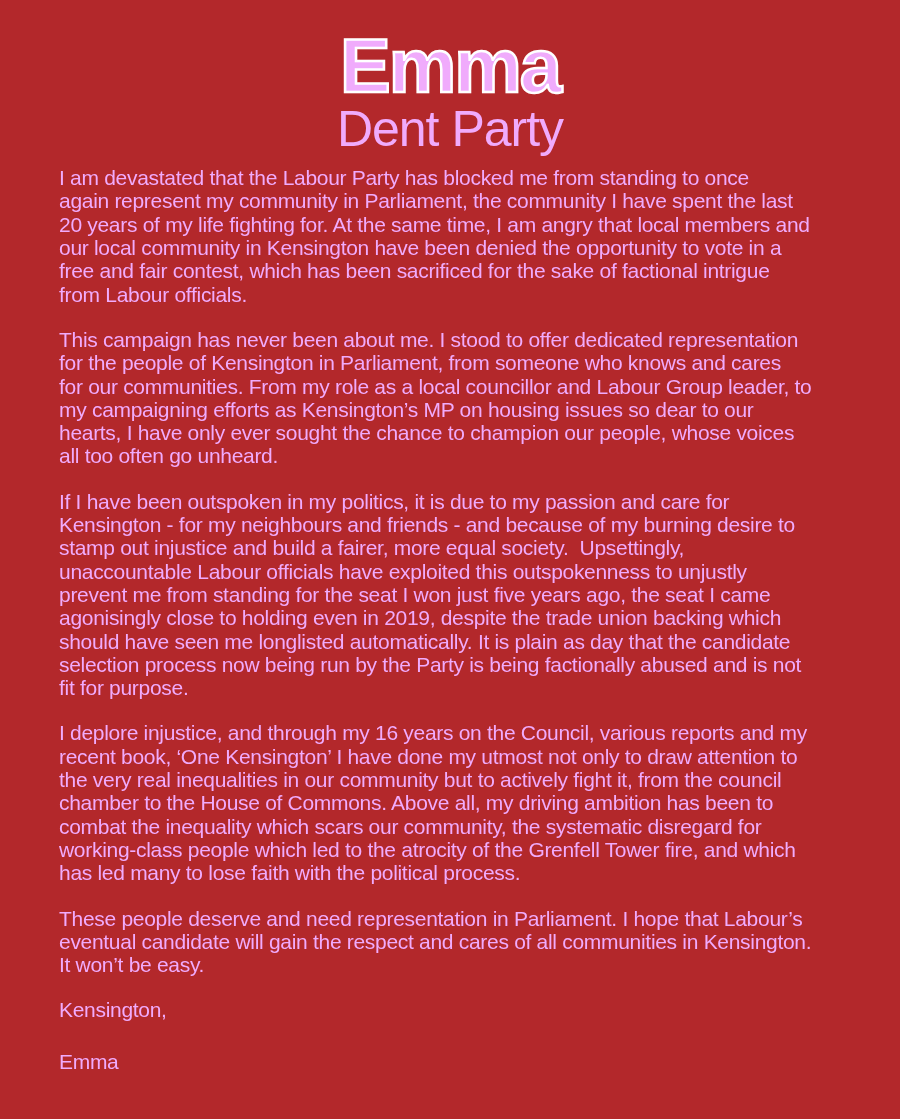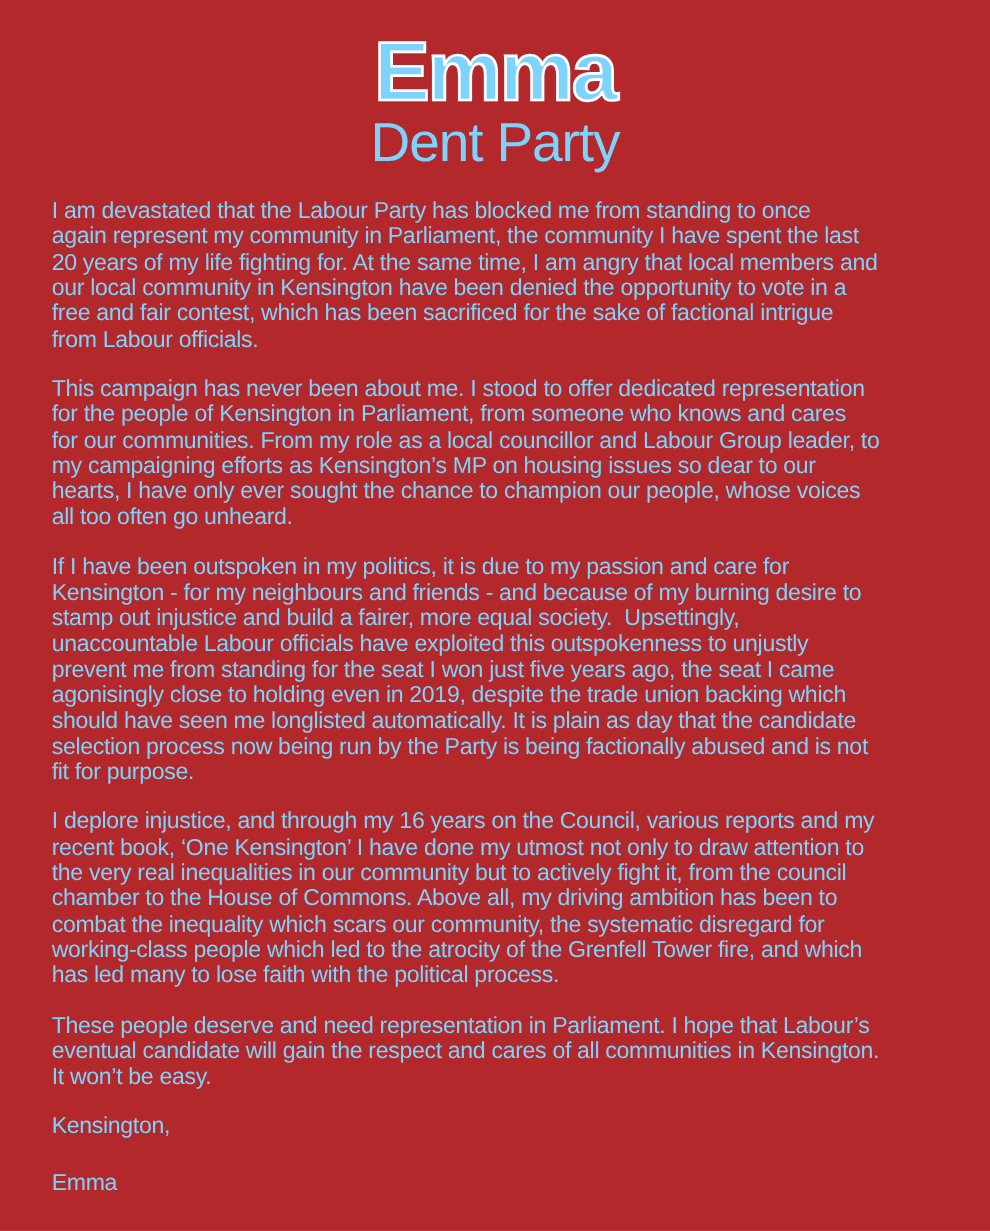--- a/index.html
+++ b/index.html
@@ -29,22 +29,22 @@
     line-height: 0.95;
   }
   .logo-last {
     font-size: 50px;
     font-weight: normal;
     letter-spacing: -1px;
     margin-top: 2px;
     line-height: 1;
   }
   .statement {
-    margin-top: 26px;
-    padding-left: 47px;
+    margin-top: 12px;
+    padding-left: 59px;
     padding-right: 45px;
     font-size: 21px;
     line-height: 23.3px;
     letter-spacing: -0.3px;
   }
   .para {
     white-space: pre-wrap;
     margin: 0 0 22px 0;
   }
   .signoff {
@@ -52,21 +52,21 @@
     white-space: pre-wrap;
   }
   .signature {
     margin: 0;
     white-space: pre-wrap;
   }
 </style>
 </head>
 <body>
 
-<div class="page" style="background: rgb(179, 40, 43); color: #7dd3fc;">
+<div class="page" style="background: rgb(179, 40, 43); color: #f0abfc;">
 
   <div class="logo">
     <div class="logo-first">Emma</div>
     <div class="logo-last">Dent Party</div>
   </div>
 
   <div class="statement">
     <p class="para">I am devastated that the Labour Party has blocked me from standing to once
 again represent my community in Parliament, the community I have spent the last
 20 years of my life fighting for. At the same time, I am angry that local members and

